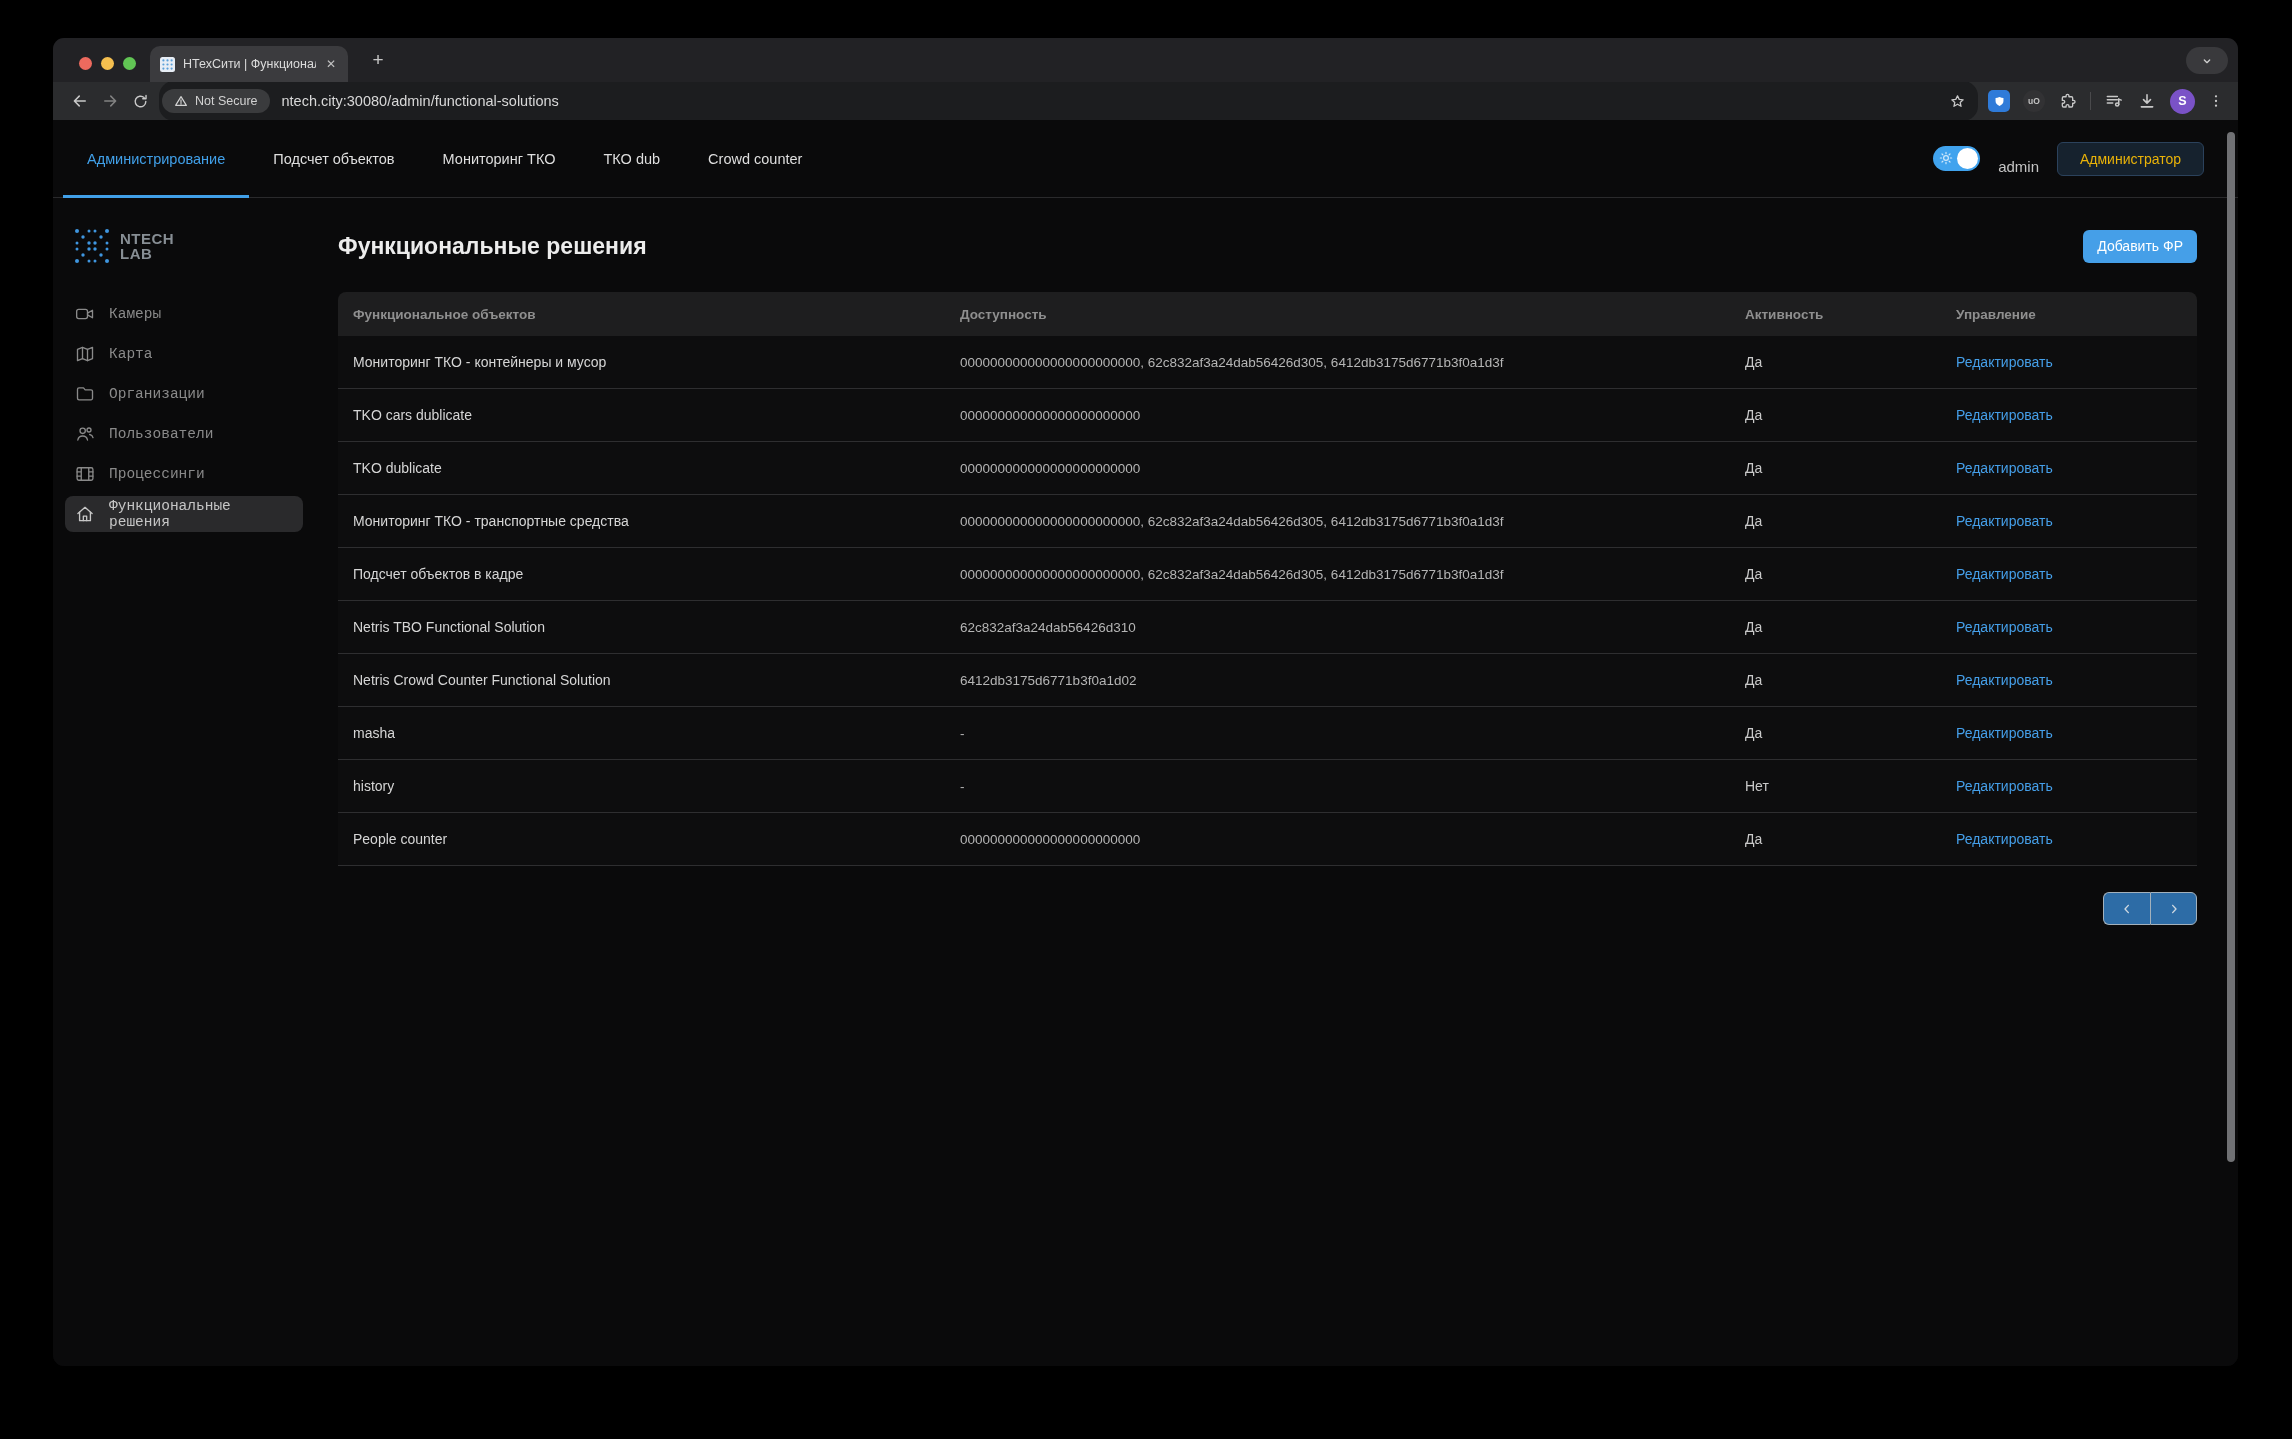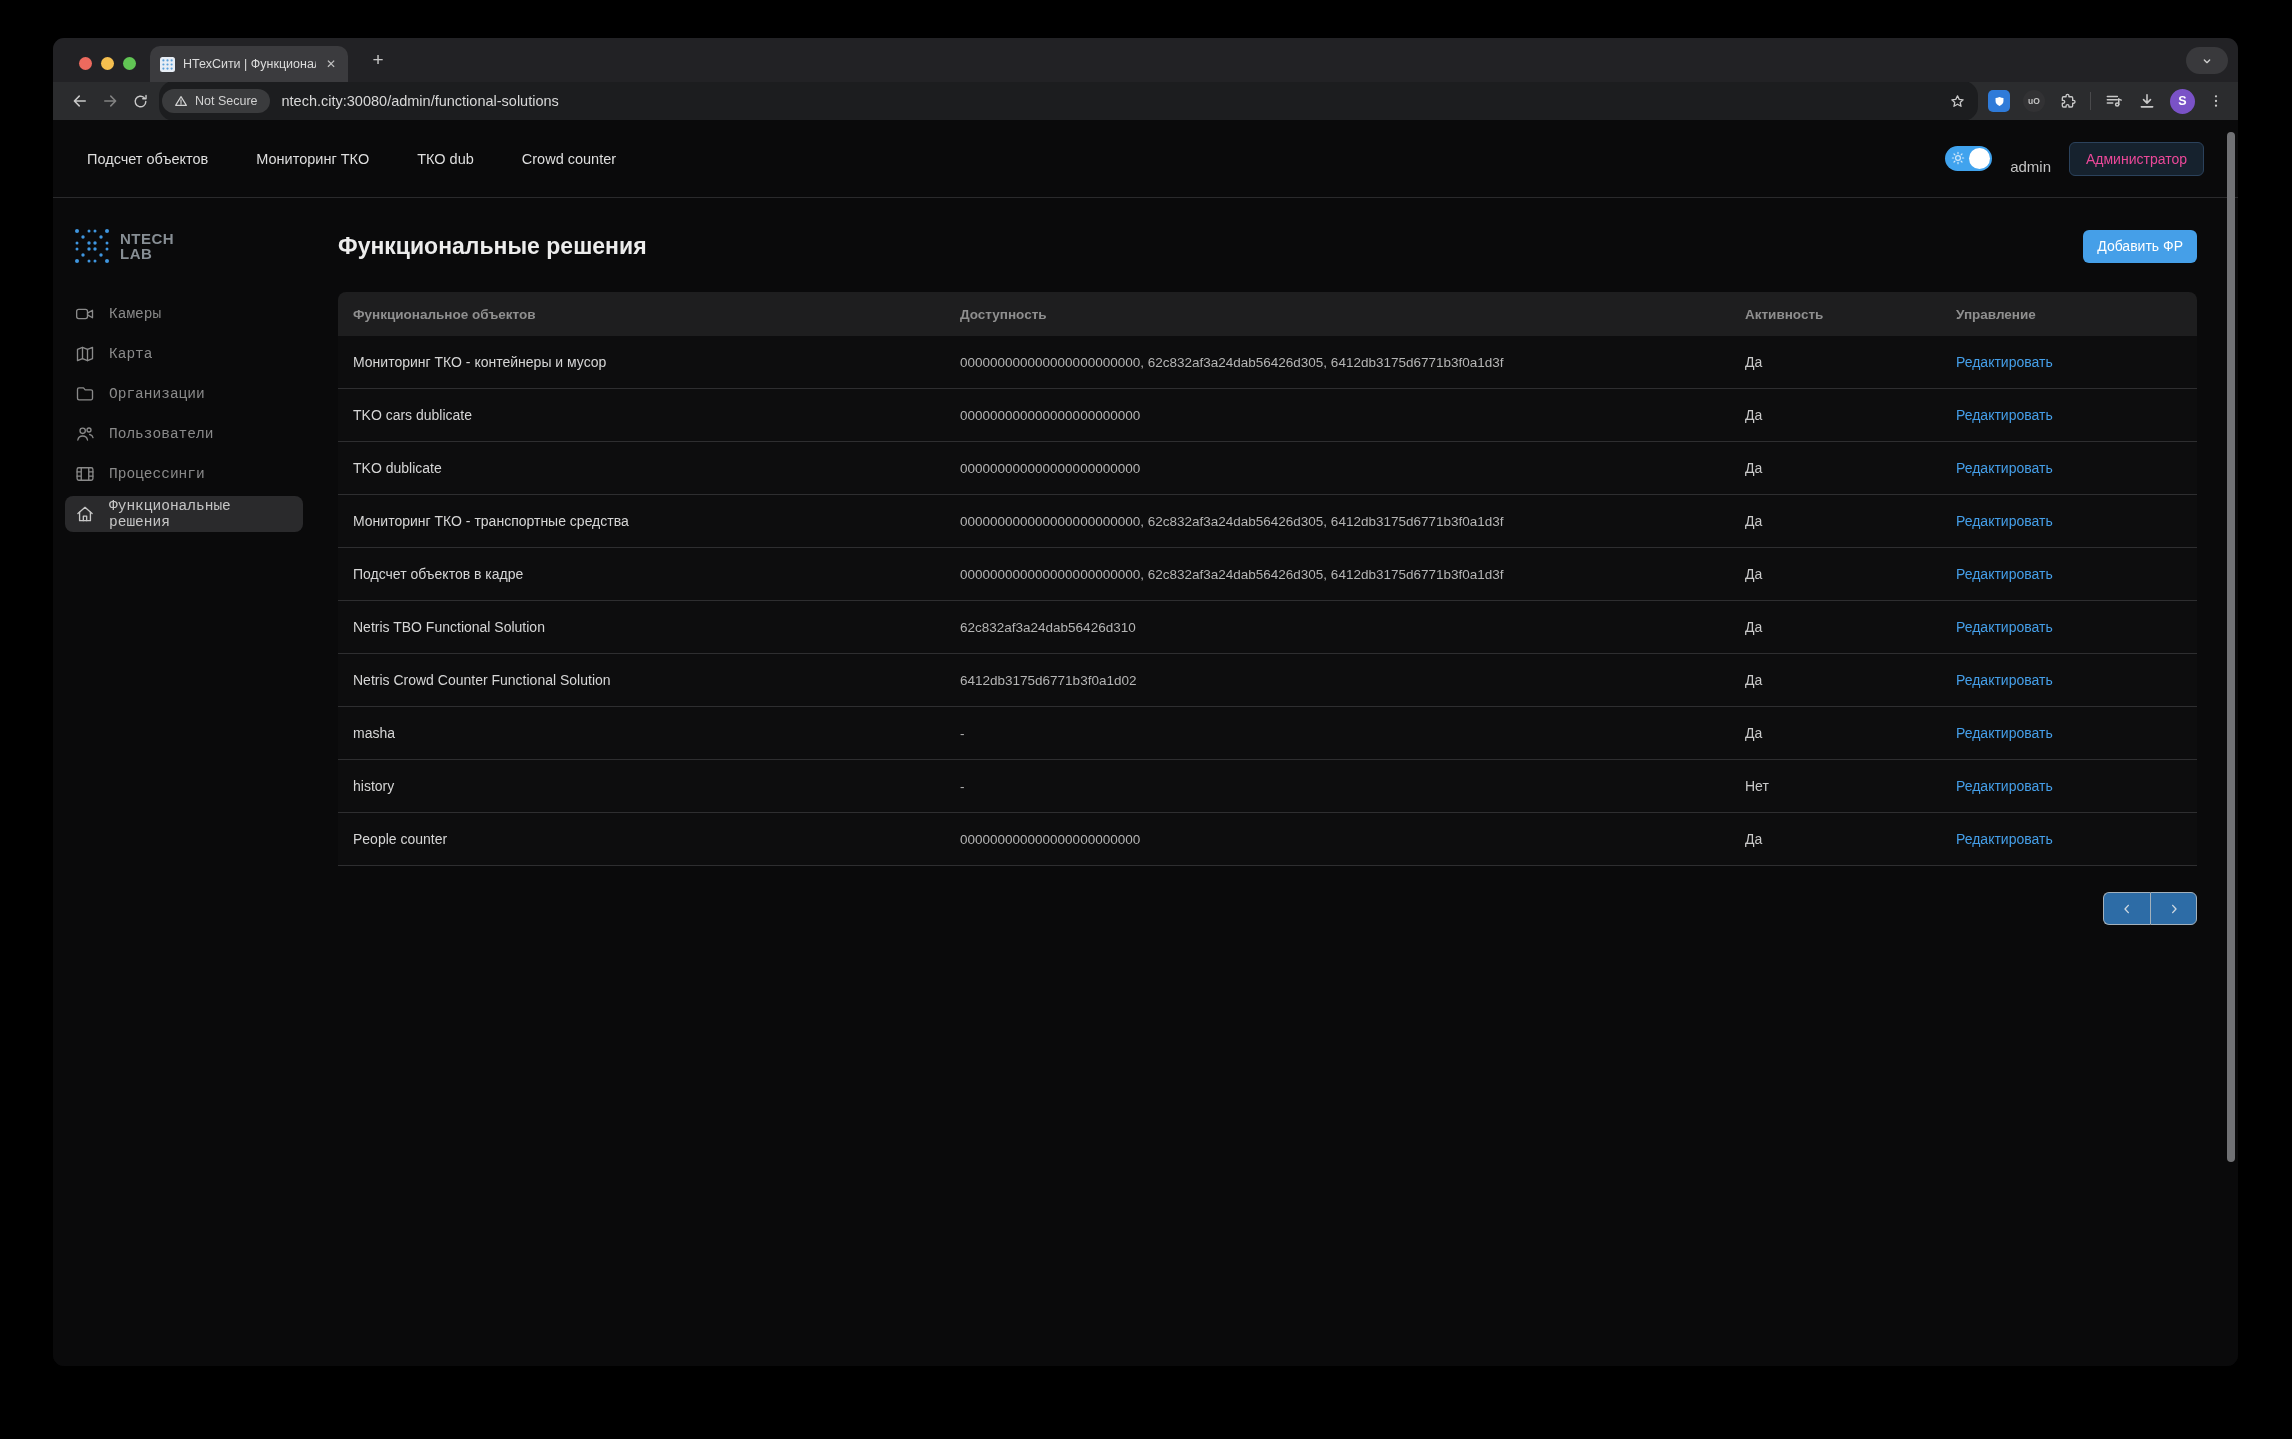--- a/index.html
+++ b/index.html
@@ -65,22 +65,22 @@
   .appheader { height:78px; border-bottom:1px solid #2a2a2c; display:flex; align-items:center; padding:0 34px 0 10px; }
   .apptabs { display:flex; height:100%; }
   .apptab { padding:0 24px; font-size:14.5px; color:#dfdfdf; display:flex; align-items:center; position:relative; }
   .apptab.active { color:#41a0e9; }
   .apptab.active::after { content:""; position:absolute; left:0; right:0; bottom:-1px; height:3px; background:#41a0e9; }
   .header-right { margin-left:auto; display:flex; align-items:center; gap:18px; }
   .toggle { width:47px; height:25px; background:#40a3ee; border-radius:13px; position:relative; flex:0 0 auto; }
   .toggle .sun { position:absolute; left:5px; top:4px; color:rgba(255,255,255,.75); }
   .toggle .knob { position:absolute; right:2px; top:2px; width:21px; height:21px; background:#fff; border-radius:50%; }
   .username { color:#c4c4c4; font-size:15px;margin-top:16px; }
-  .role-badge { background:#16222e; border:1px solid #2b425c; border-radius:6px; color:#ec4899;
-    font-size:14px; padding:8px 16px; }
+  .role-badge { background:#16222e; border:1px solid #2b425c; border-radius:6px; color:#eab308;
+    font-size:14px; padding:8px 22px; }
 
   
   .appbody { display:flex; }
   .sidebar { width:285px; padding:30px 0 0 12px; flex:0 0 auto; }
   .logo { display:flex; align-items:center; gap:10px; padding-left:9px; }
   .logo-text { color:#878e94; font-weight:bold; font-size:15px; line-height:15px; letter-spacing:.5px; }
   .side-nav { margin-top:32px; display:flex; flex-direction:column; gap:4px;font-family:Liberation Mono, monospace; }
   .side-item { width:238px; height:36px; border-radius:8px; display:flex; align-items:center; gap:14px;
     padding:0 10px; color:#8a8a8a; font-size:14.5px; }
   .side-item.active { background:#2a2a2c; color:#c6c6c6; }
@@ -216,20 +216,21 @@
           </svg>
       </span>
     </div>
   </div>
 
   <div class="viewport">
     <div class="scroll-thumb"></div>
 
     <div class="appheader">
       <nav class="apptabs" id="apptabs">
+          <div class="apptab active">Администрирование</div>
           <div class="apptab">Подсчет объектов</div>
           <div class="apptab">Мониторинг ТКО</div>
           <div class="apptab">ТКО dub</div>
           <div class="apptab">Crowd counter</div>
         </nav>
       <div class="header-right">
         <span class="toggle">
           <span class="sun">
             <svg width="16" height="16" viewBox="0 0 24 24" fill="none" stroke="currentColor" stroke-width="1.8" stroke-linecap="round">
                 <circle cx="12" cy="12" r="3.6"></circle>

